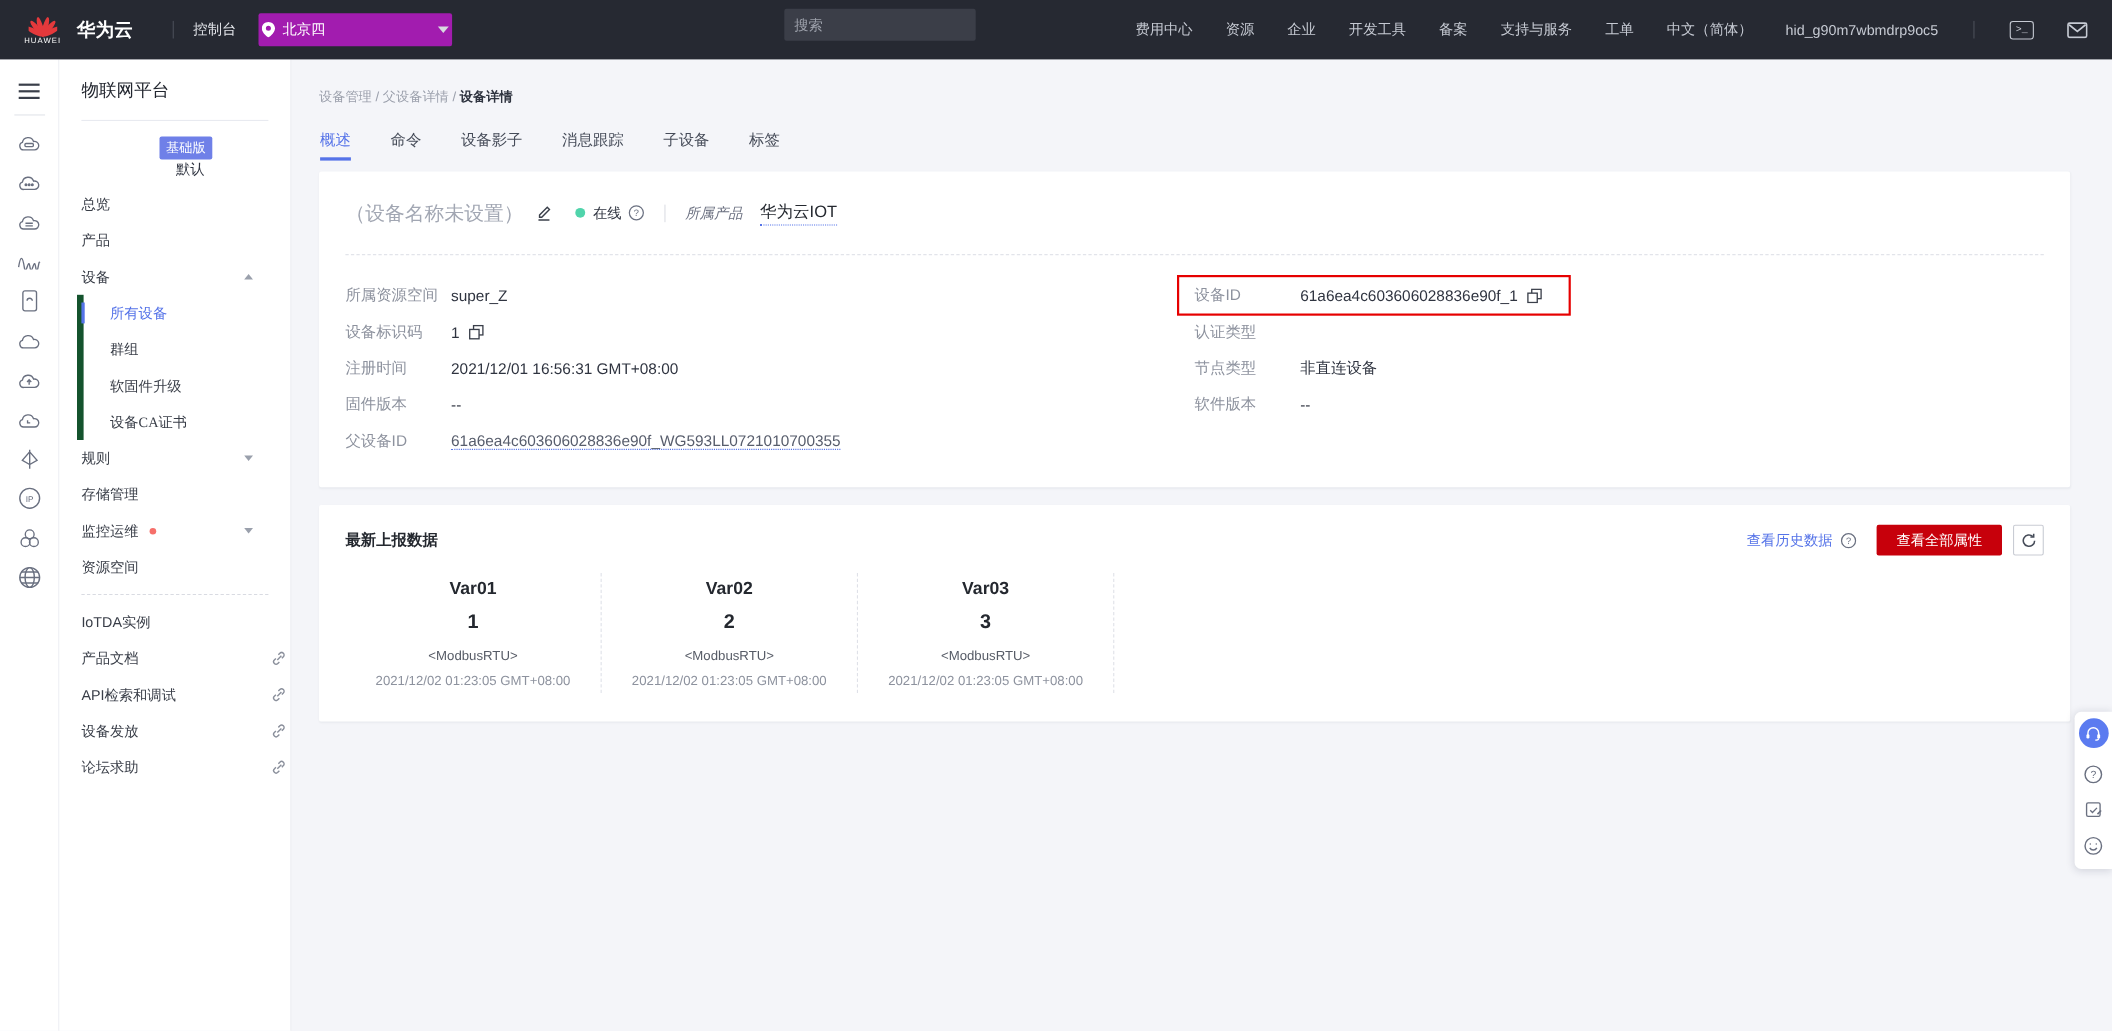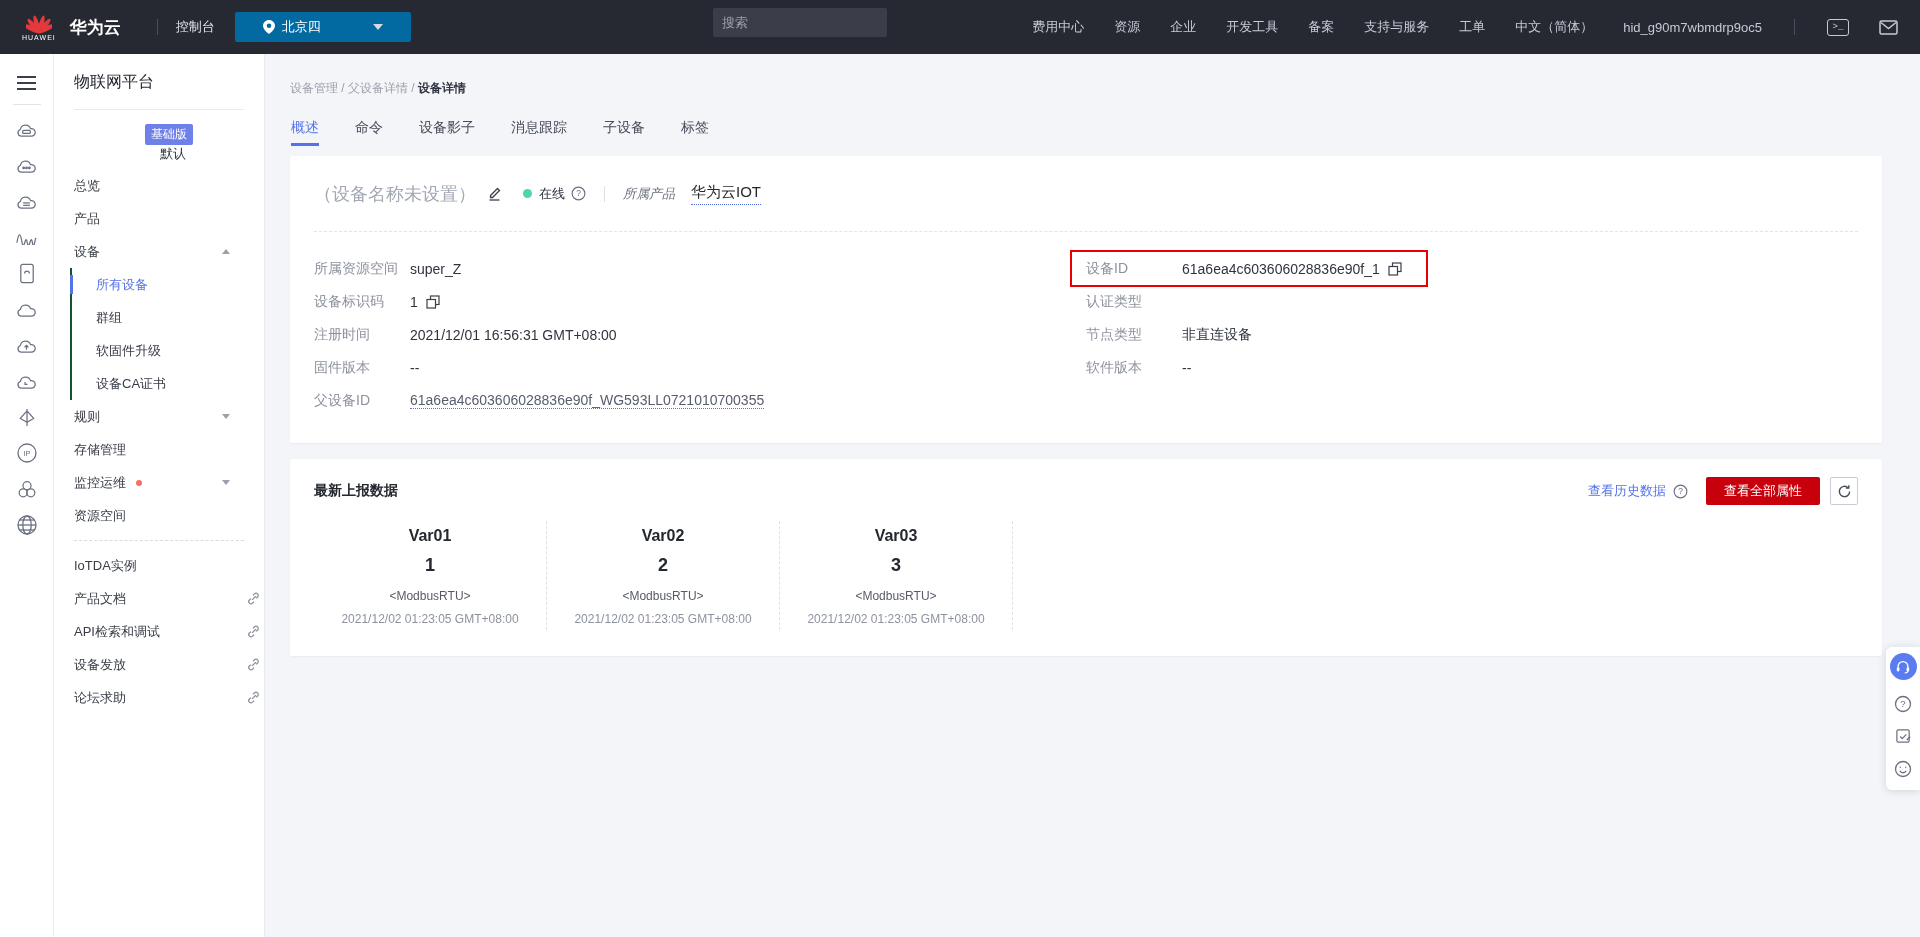--- a/index.html
+++ b/index.html
@@ -8,21 +8,21 @@
 
   
   .topbar { position:relative; height:54px; background:#262932; display:flex;
     align-items:center; padding:0 22px; color:#c6cad3; }
   .brand { display:flex; flex-direction:column; align-items:center; margin-right:14px; }
   .brand-word { font-size:7px; letter-spacing:1px; color:#fff; margin-top:-2px; }
   .brand-name { font-size:17px; font-weight:bold; color:#fff; margin-right:18px; }
   .tb-sep { width:1px; height:16px; background:#4a4e59; margin:0 18px; }
   .console-link { font-size:13px; color:#e3e5ea; cursor:pointer; }
   .region { display:flex; align-items:center; width:176px; height:30px; margin-left:20px;
-    background:#0369a1; border-radius:2px; padding:0 28px; cursor:pointer;font-family:Liberation Mono, monospace; }
+    background:#a21caf; border-radius:2px; padding:0 3px; cursor:pointer;font-family:Liberation Mono, monospace; }
   .region-label { font-size:13px; color:#fff; margin-left:7px; flex:1; }
   .caret-down { width:0; height:0; border-left:5px solid transparent; border-right:5px solid transparent;
     border-top:6px solid #d8dae0; }
   .search-box { position:absolute; left:713px; top:8px; width:174px; height:29px; background:#3b3e48;
     border-radius:2px; display:flex; align-items:center; padding:0 9px; }
   .search-box input { flex:1; background:transparent; border:none; outline:none; color:#e6e8ed;
     font-size:13px; font-family:inherit; }
   .search-box input::placeholder { color:#9da1ab; }
   .tb-right { margin-left:auto; display:flex; align-items:center; gap:30px; }
   .tb-item { font-size:13px; color:#c6cad3; cursor:pointer; white-space:nowrap; }
@@ -49,21 +49,21 @@
   .edition-row { display:flex; align-items:center; margin-bottom:6px;flex-direction:column; }
   .edition-badge { background:#6f80e8; color:#fff; font-size:12px; padding:2px 6px; border-radius:2px; }
   .edition-name { margin-left:8px; color:#2f3440; }
   .nav-item { height:33px; display:flex; align-items:center; width:160px; cursor:pointer; }
   .nav-item .lbl { flex:1; }
   .arrow-up { width:0;height:0;border-left:4px solid transparent;border-right:4px solid transparent;
     border-bottom:5px solid #9aa0ac; margin-right:4px; }
   .arrow-dn { width:0;height:0;border-left:4px solid transparent;border-right:4px solid transparent;
     border-top:5px solid #9aa0ac; margin-right:4px; }
   .red-dot { width:6px; height:6px; border-radius:50%; background:#f66f6a; margin:0 14px 0 10px; }
-  .subgroup { border-left:2px solid #14532d; margin:0 0 0 -4px; padding-left:24px; }
+  .subgroup { border-left:6px solid #14532d; margin:0 0 0 -4px; padding-left:24px;font-family:Liberation Serif, serif; }
   .sub-item { height:33px; display:flex; align-items:center; cursor:pointer; position:relative; }
   .sub-item.active { color:#5573e8; }
   .sub-item.active::before { content:""; position:absolute; left:-26px; top:7px; width:3px; height:19px;
     background:#5573e8; }
   .sb-dash { border:none; border-top:1px dashed #d9dbe2; margin:8px 20px 8px 0; }
   .ext-item { height:33px; display:flex; align-items:center; width:186px; cursor:pointer; }
   .ext-item .lbl { flex:1; }
   .ext-item svg { stroke:#8a8f9b; fill:none; stroke-width:1.4; }
 
   

